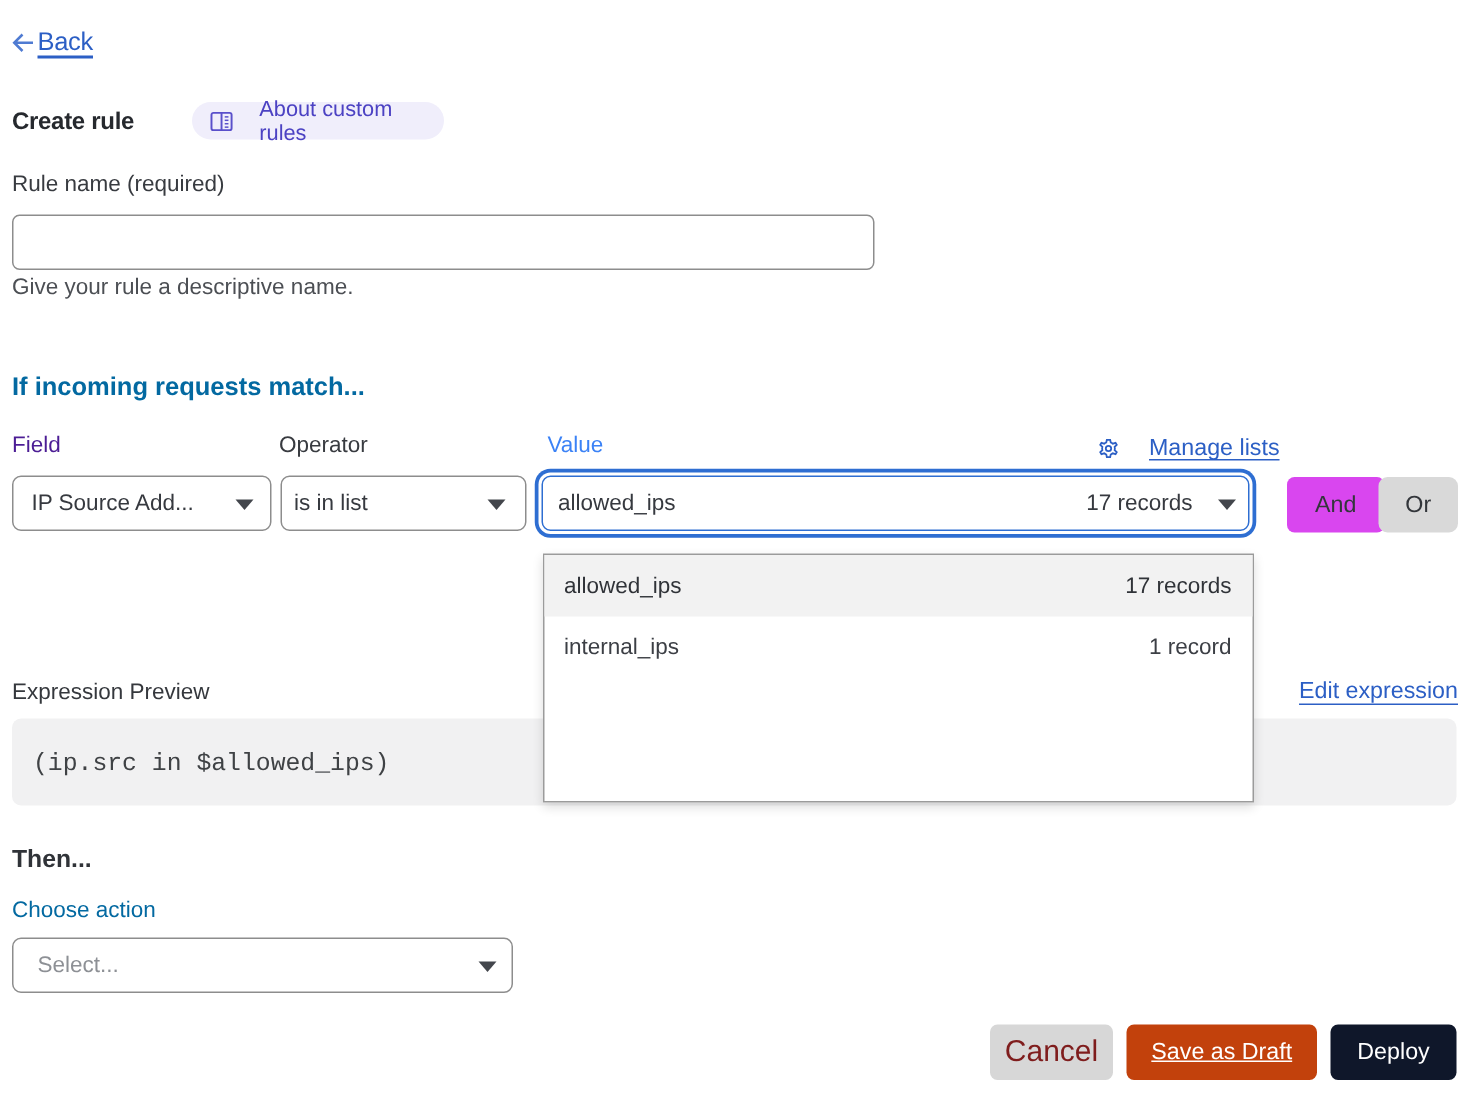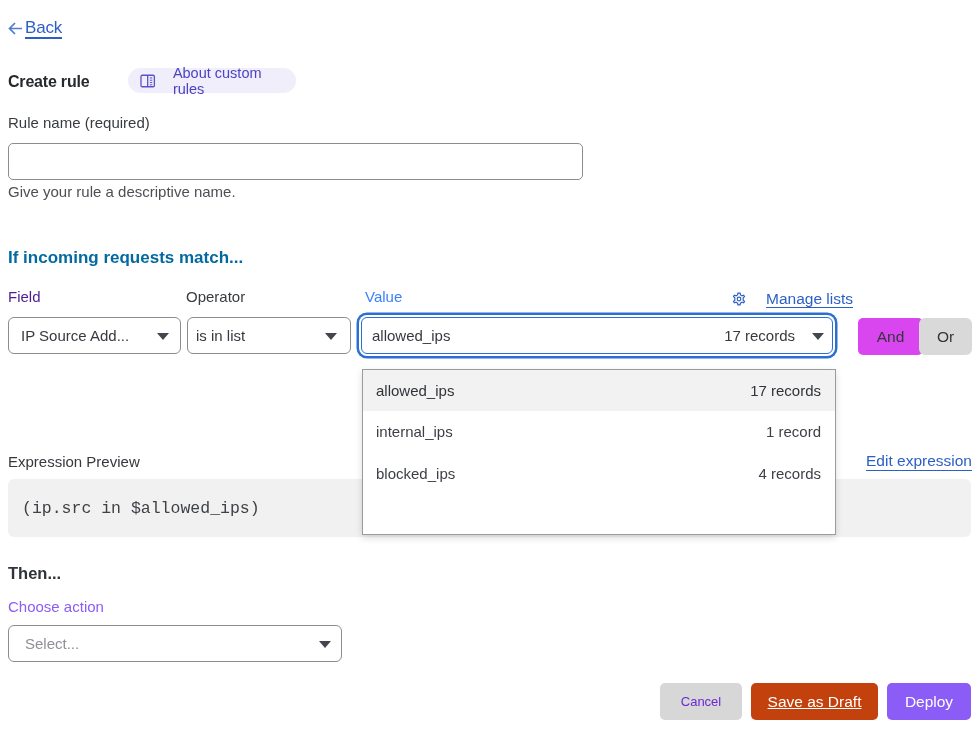--- a/index.html
+++ b/index.html
@@ -75,27 +75,23 @@
 
 <div class="abs" style="left:362px; top:369px; width:474px; height:166px; background:#fff; border:1px solid #9b9b9b; box-shadow:0 3px 7px rgba(0,0,0,0.14); z-index:5; display:flex; flex-direction:column;">
   <div style="height:41.3px; display:flex; align-items:center; padding:0 14px 0 13px; background:#f2f2f2; font-size:15px; color:#303338;">
     <span>allowed_ips</span>
       <span style="margin-left:auto;">17 records</span>
   </div>
   <div style="height:41.3px; display:flex; align-items:center; padding:0 14px 0 13px; font-size:15px; color:#3c3f45;justify-content:space-between;">
     <span>internal_ips</span>
       <span style="margin-left:auto;">1 record</span>
   </div>
-  <div style="height:41.3px; display:flex; align-items:center; padding:0 14px 0 13px; font-size:15px; color:#3c3f45;">
-    <span>blocked_ips</span>
-      <span style="margin-left:auto;">4 records</span>
-  </div>
 </div>
 
 <div class="abs" style="left:8px; top:562px; font-size:16.5px; font-weight:700; color:#303338; line-height:22px;">Then...</div>
-<div class="abs" style="left:8px; top:597px; font-size:15px; color:#8b5cf6; line-height:20px;">Choose action</div>
+<div class="abs" style="left:8px; top:597px; font-size:15px; color:#0369a1; line-height:20px;">Choose action</div>
 <div class="sel" style="left:8px; top:625px; width:334px; height:37px; padding-left:16px; color:#8d9095;">Select...
   <span class="caret" style="right:10px;"></span>
 </div>
 
-<div class="abs" style="left:660px; top:683px; width:82px; height:37px; background:#d7d7d7; border-radius:5px; display:flex; align-items:center; justify-content:center; font-size:13px; color:#6d28d9;">Cancel</div>
+<div class="abs" style="left:660px; top:683px; width:82px; height:37px; background:#d7d7d7; border-radius:5px; display:flex; align-items:center; justify-content:center; font-size:20px; color:#7f1d1d;">Cancel</div>
 <div class="abs" style="left:751px; top:683px; width:127px; height:37px; background:#c2410c; border-radius:5px; display:flex; align-items:center; justify-content:center; font-size:15.5px; color:#fff;text-decoration:underline;">Save as Draft</div>
-<div class="abs" style="left:887px; top:683px; width:84px; height:37px; background:#8b5cf6; border-radius:5px; display:flex; align-items:center; justify-content:center; font-size:15.5px; color:#fff;">Deploy</div>
+<div class="abs" style="left:887px; top:683px; width:84px; height:37px; background:#0f172a; border-radius:5px; display:flex; align-items:center; justify-content:center; font-size:15.5px; color:#fff;">Deploy</div>
 
 </body></html>

